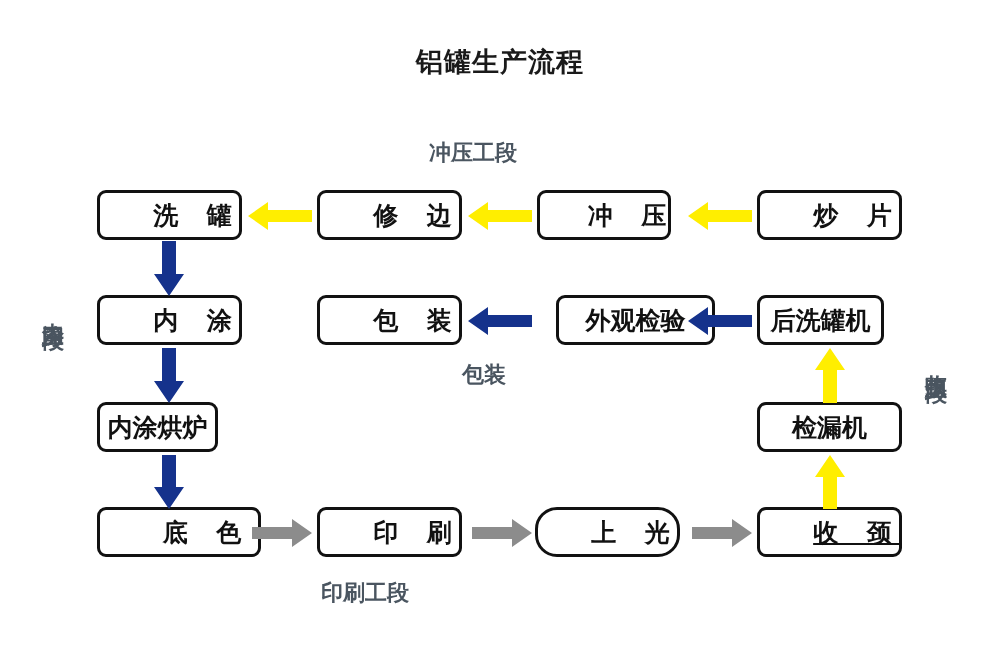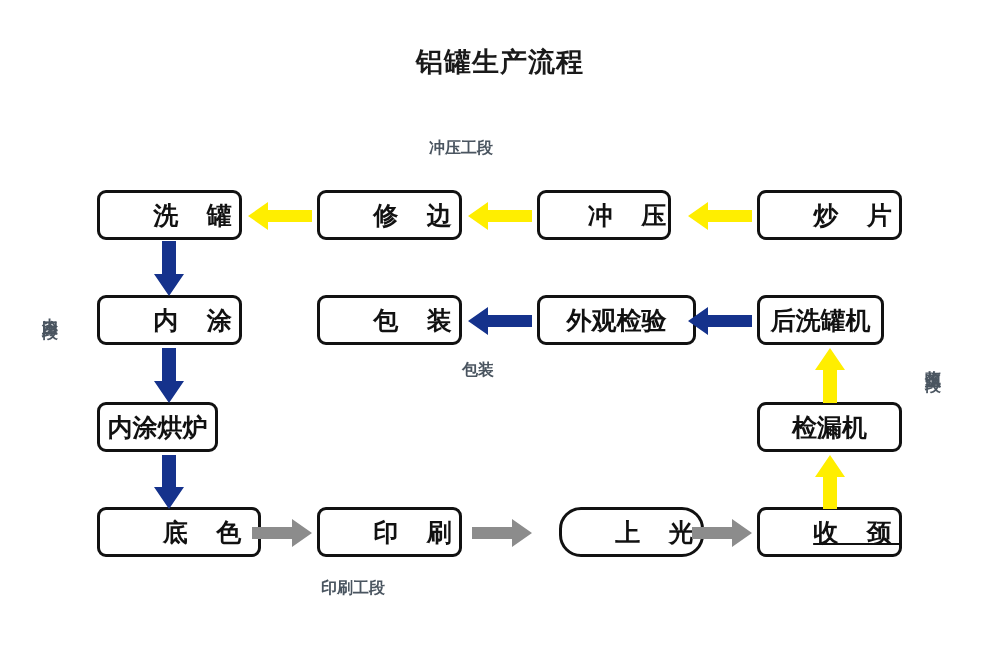--- a/index.html
+++ b/index.html
@@ -45,21 +45,21 @@
     color: #111111;
     height: 50px;
     line-height: 1;
     white-space: nowrap;
   }
   .box.wide-space { letter-spacing: 10px; text-indent: 10px; padding-left: 46px; }
 
   
   .seclabel {
     position: absolute;
-    font-size: 16px;
+    font-size: 22px;
     font-weight: 600;
     color: #4a5560;
     white-space: nowrap;
   }
   .seclabel.vertical {
     writing-mode: vertical-rl;
     text-orientation: upright;
     letter-spacing: 2px;
     line-height: 1;
   }
@@ -85,29 +85,29 @@
 
   <div class="seclabel" style="left:321px; top:578px;">印刷工段</div>
 
   <div class="box wide-space" style="left:97px;  top:190px; width:145px;">洗 罐</div>
   <div class="box wide-space" style="left:317px; top:190px; width:145px;">修 边</div>
   <div class="box wide-space" style="left:537px; top:190px; width:134px;">冲 压</div>
   <div class="box wide-space" style="left:757px; top:190px; width:145px;">炒 片</div>
 
   <div class="box wide-space" style="left:97px;  top:295px; width:145px;">内 涂</div>
   <div class="box wide-space" style="left:317px; top:295px; width:145px;">包 装</div>
-  <div class="box" style="left:537px; top:295px; width:159px;">外观检验</div>
+  <div class="box" style="left:556px; top:295px; width:159px;">外观检验</div>
   <div class="box" style="left:757px; top:295px; width:127px;">后洗罐机</div>
 
   <div class="box" style="left:97px;  top:402px; width:121px;">内涂烘炉</div>
   <div class="box" style="left:757px; top:402px; width:145px;">检漏机</div>
 
   <div class="box wide-space" style="left:97px;  top:507px; width:164px;text-align:right;">底 色</div>
   <div class="box wide-space" style="left:317px; top:507px; width:145px;">印 刷</div>
-  <div class="box wide-space" style="left:559px; top:507px; width:145px;border-radius:22px;">上 光</div>
+  <div class="box wide-space" style="left:535px; top:507px; width:145px;border-radius:22px;">上 光</div>
   <div class="box wide-space" style="left:757px; top:507px; width:145px;text-decoration:underline;">收 颈</div>
 
   <div class="arrow" style="left:688px; top:199px;">
     <svg width="64" height="34" viewBox="0 0 64 34">
       <polygon points="0,17 20,3 20,11 64,11 64,23 20,23 20,31" fill="#FFEE00"></polygon>
     </svg>
   </div>
 
   <div class="arrow" style="left:468px; top:199px;">
     <svg width="64" height="34" viewBox="0 0 64 34">

